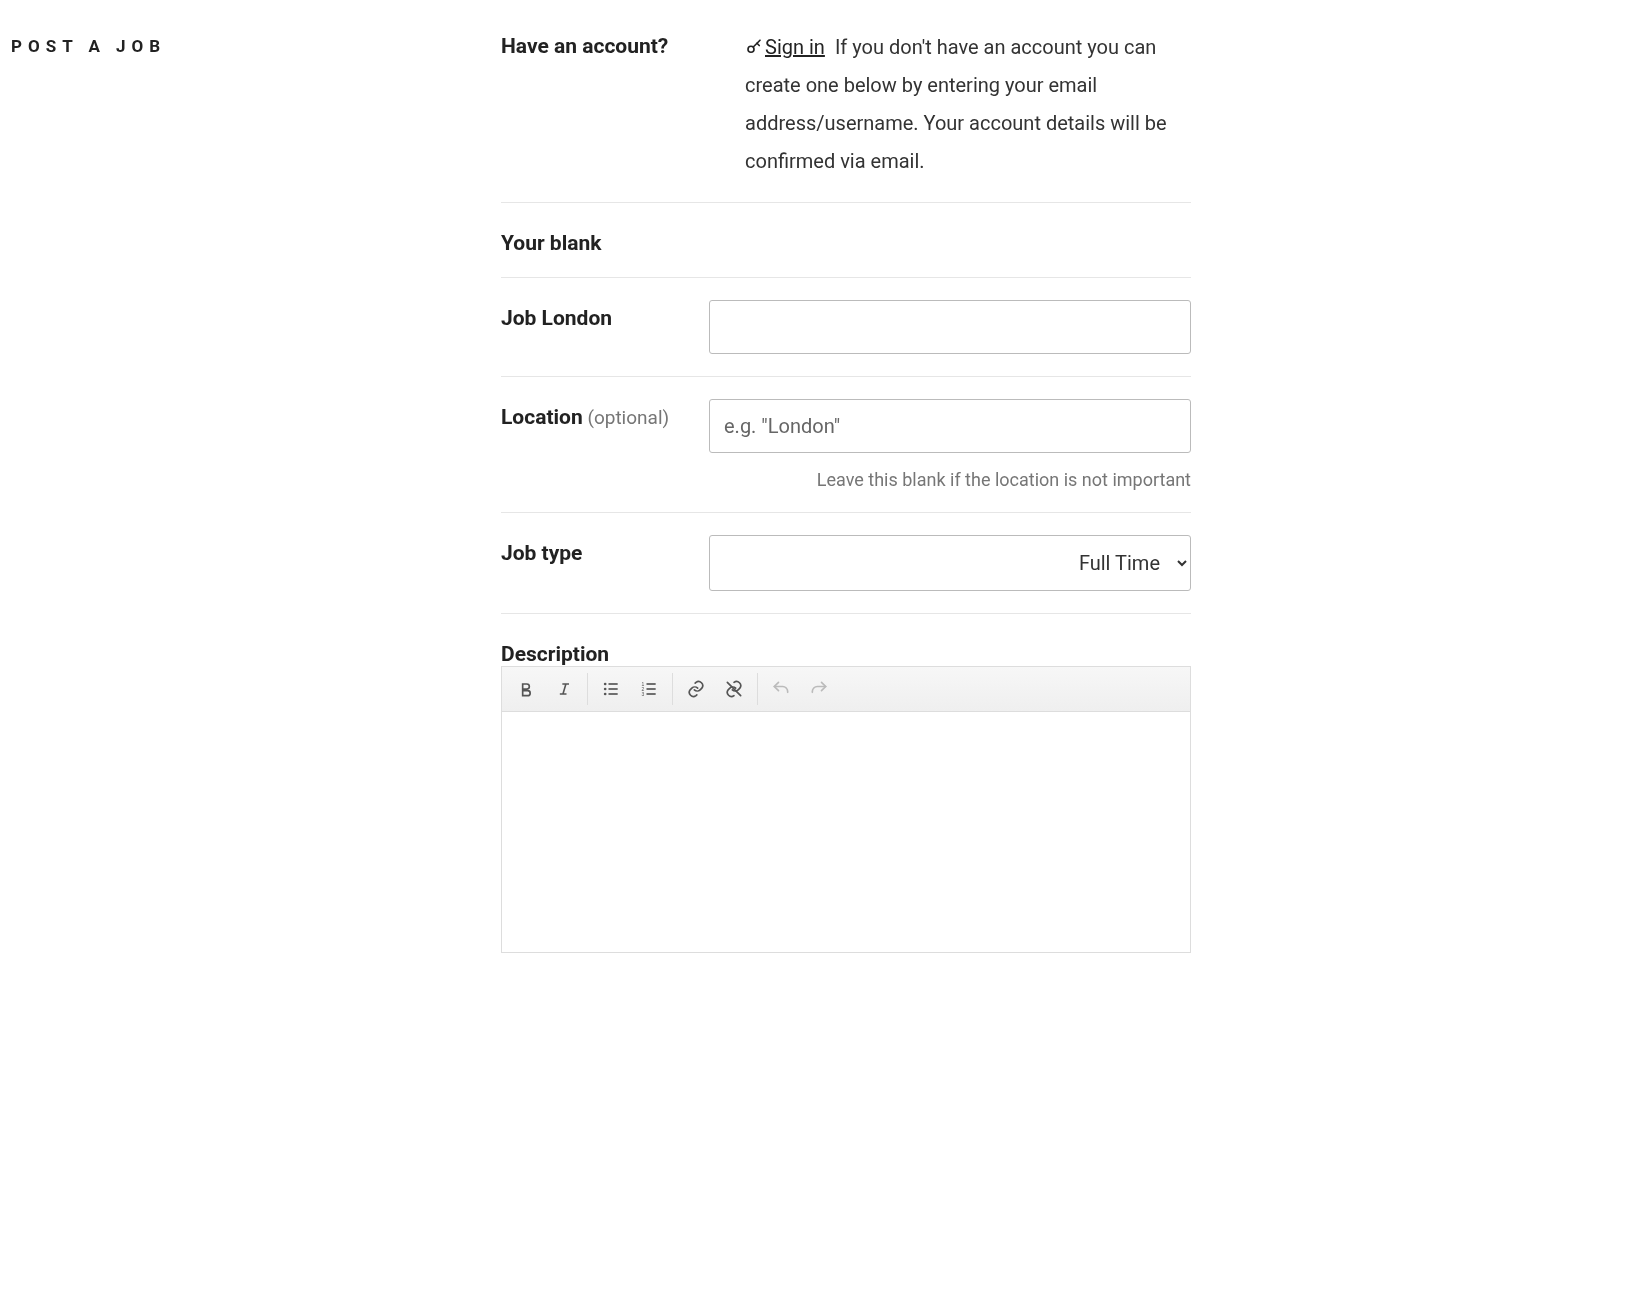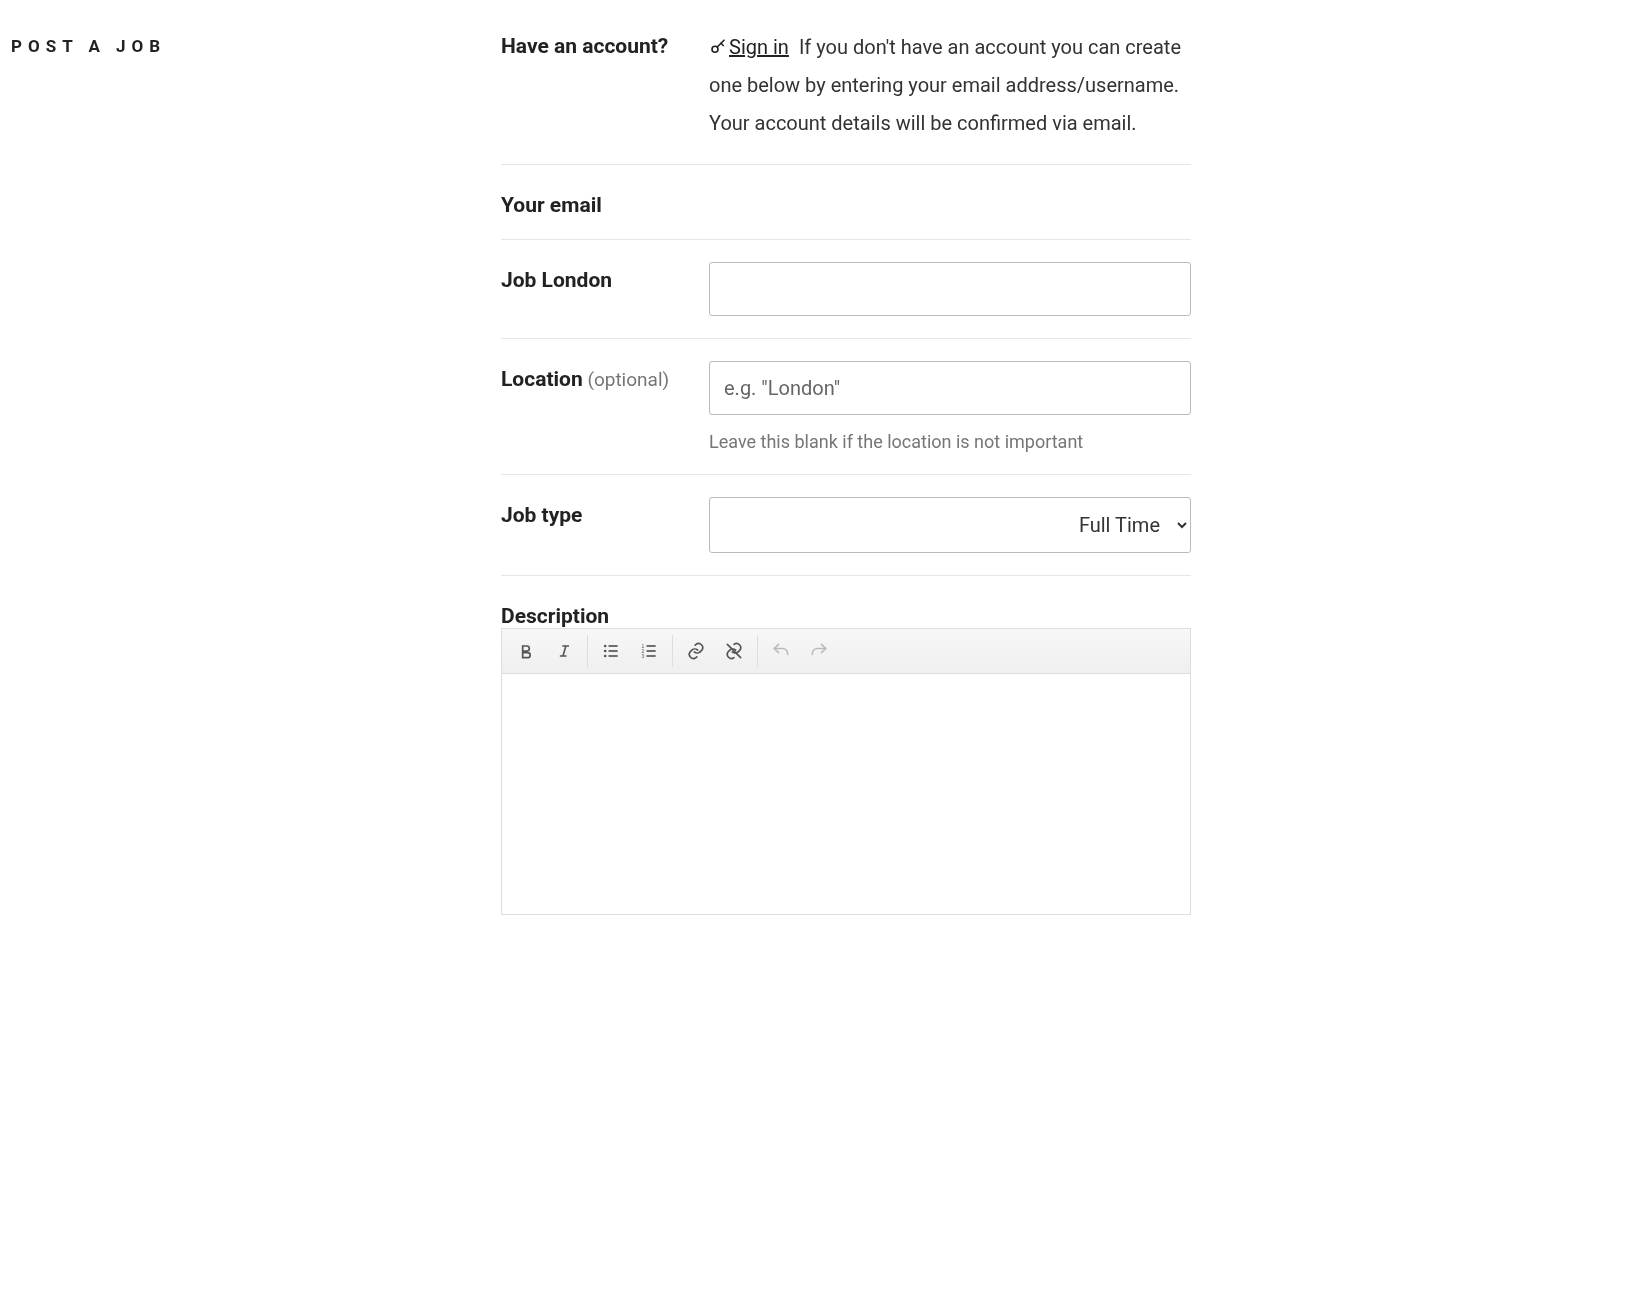--- a/index.html
+++ b/index.html
@@ -29,21 +29,21 @@
   }
   .main {
     flex: 1;
     max-width: 690px;
   }
   .row {
     display: flex;
     padding: 22px 0;
     border-bottom: 1px solid #e6e6e6;
   }
-  .row.first { padding-top: 0; }
+  .row.first { padding-top: 0; gap: 36px; }
   .row.no-border { border-bottom: none; flex-direction: column; }
   .label-col {
     width: 208px;
     flex-shrink: 0;
     padding-top: 6px;
   }
   .label-col .lbl {
     font-size: 21px;
     font-weight: 700;
     color: #222;
@@ -93,20 +93,21 @@
     border-radius: 3px;
     background: #fff;
     font-family: inherit;
     appearance: auto;
     text-align: right;
   }
   .hint {
     font-size: 18px;
     color: #767676;
     margin-top: 16px;
+    text-align: right;
   }
   .editor {
     border: 1px solid #ddd;
     min-height: 280px;
     background: #fff;
   }
   .toolbar {
     display: flex;
     align-items: center;
     padding: 4px 6px;
@@ -158,21 +159,21 @@
             <circle cx="8" cy="15" r="4"></circle>
             <path d="M11 12 L20 3"></path>
             <path d="M16 7 L19 10"></path>
           </svg>
         </span><a class="signin" href="#">Sign in</a><span>If you don't have an account you can create one below by entering your email address/username. Your account details will be confirmed via email.</span>
       </div>
     </div>
 
     <div class="row">
       <div class="label-col">
-        <span class="lbl">Your email</span>
+        <span class="lbl">Your blank</span>
       </div>
     </div>
 
     <div class="row">
       <div class="label-col">
         <span class="lbl">Job London</span>
       </div>
       <div class="input-col">
         <input type="text" style="">
       </div>

